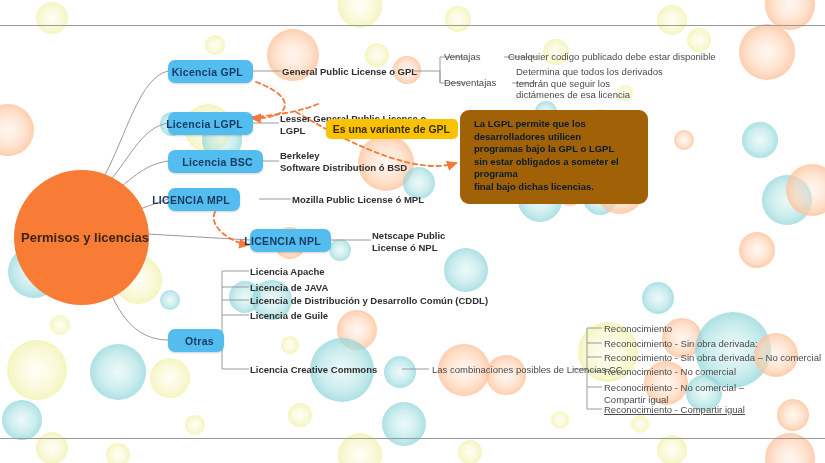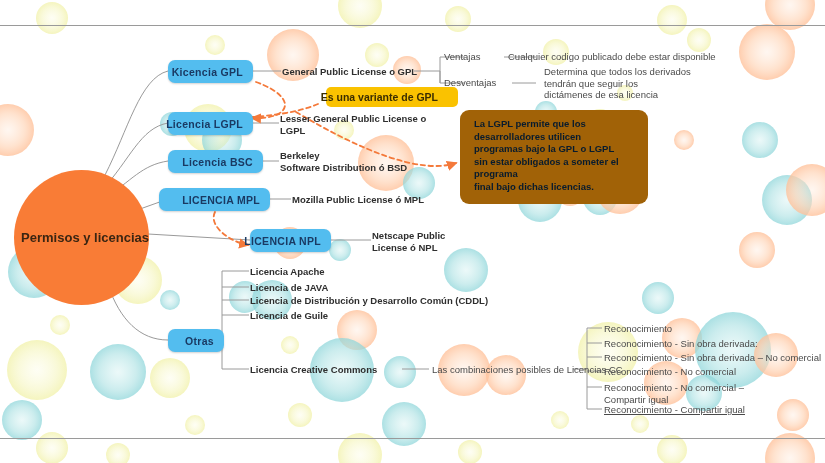--- a/index.html
+++ b/index.html
@@ -47,21 +47,22 @@
     color:#3a2512;
     font-weight:bold;
     font-size:13px;
   }
   .yellowbox{
     background:#fac200;
     border-radius:5px;
     color:#3a2d00;
     font-weight:bold;
     font-size:10.5px;
-    padding:0 20px;
+    padding:0 8px;
+    margin-top:32px;
   }
   .cyanbox{
     background:#a16207;
     border-radius:9px;
     color:#071b2e;
     font-weight:bold;
     font-size:9.5px;
     line-height:12.6px;
     padding:8px 10px 8px 14px;
     text-align:left;
@@ -253,21 +254,21 @@
   </div>
 
   <div class="node nodebox" style="left:168px;top:112px;width:85px;height:23px;">
     <span>Licencia LGPL</span>
   </div>
 
   <div class="node nodebox" style="left:168px;top:150px;width:95px;height:23px;">
     <span>Licencia BSC</span>
   </div>
 
-  <div class="node nodebox" style="left:159px;top:188px;width:111px;height:23px;border-radius:7px;">
+  <div class="node nodebox" style="left:168px;top:188px;width:72px;height:23px;border-radius:7px;">
     <span>LICENCIA MPL</span>
   </div>
 
   <div class="node nodebox" style="left:250px;top:229px;width:81px;height:23px;padding-left:20px;">
     <span>LICENCIA NPL</span>
   </div>
 
   <div class="node nodebox" style="left:168px;top:329px;width:56px;height:23px;">
     <span>Otras</span>
   </div>
@@ -282,21 +283,21 @@
 
   <div class="lbl bold" style="left:292px;top:194px;">Mozilla Public License ó MPL</div>
 
   <div class="lbl bold" style="left:372px;top:230px;">Netscape Public
 License ó NPL</div>
 
   <div class="lbl thin" style="left:444px;top:51px;">Ventajas</div>
   <div class="lbl thin" style="left:508px;top:51px;">Cualquier codigo publicado debe estar disponible</div>
 
   <div class="lbl thin" style="left:444px;top:77px;">Desventajas</div>
-  <div class="lbl thin" style="left:516px;top:66px;margin-left:28px;">Determina que todos los derivados
+  <div class="lbl thin" style="left:516px;top:66px;">Determina que todos los derivados
 tendrán que seguir los
 dictámenes de esa licencia</div>
 
   <div class="node yellowbox" style="left:326px;top:87px;width:132px;height:20px;">
     <span>Es una variante de GPL</span>
   </div>
 
   <div class="cyanbox" style="position:absolute;z-index:2;left:460px;top:110px;width:164px;height:78px;">
     <div>La LGPL permite que los</div>
     <div>desarrolladores utilicen</div>

